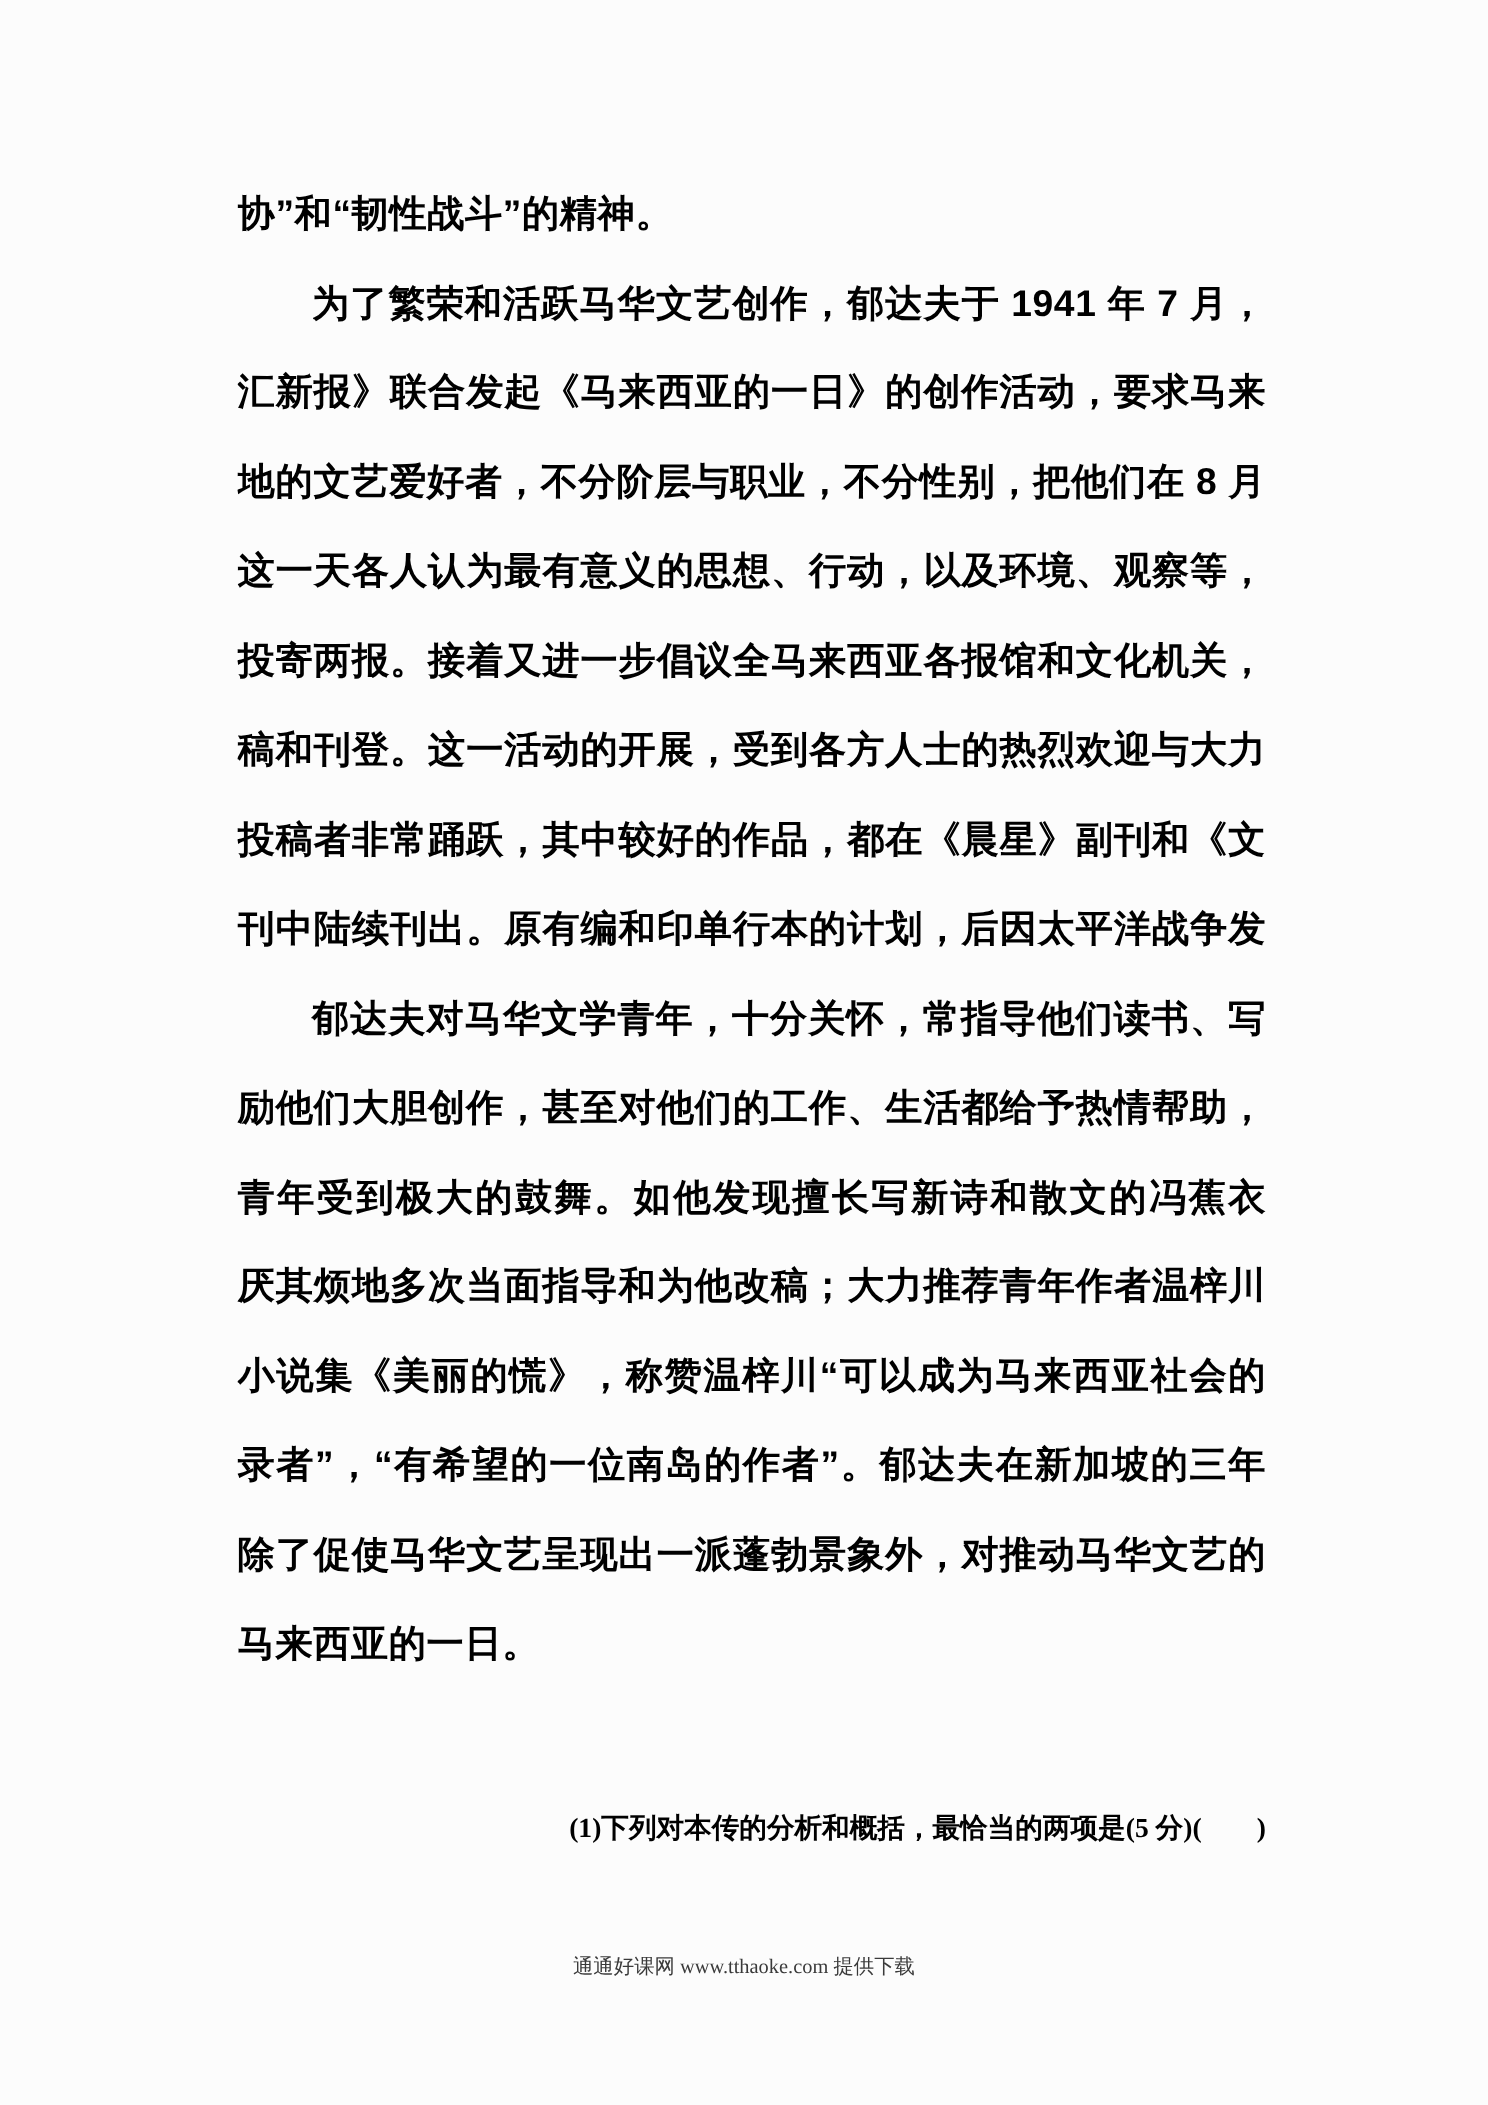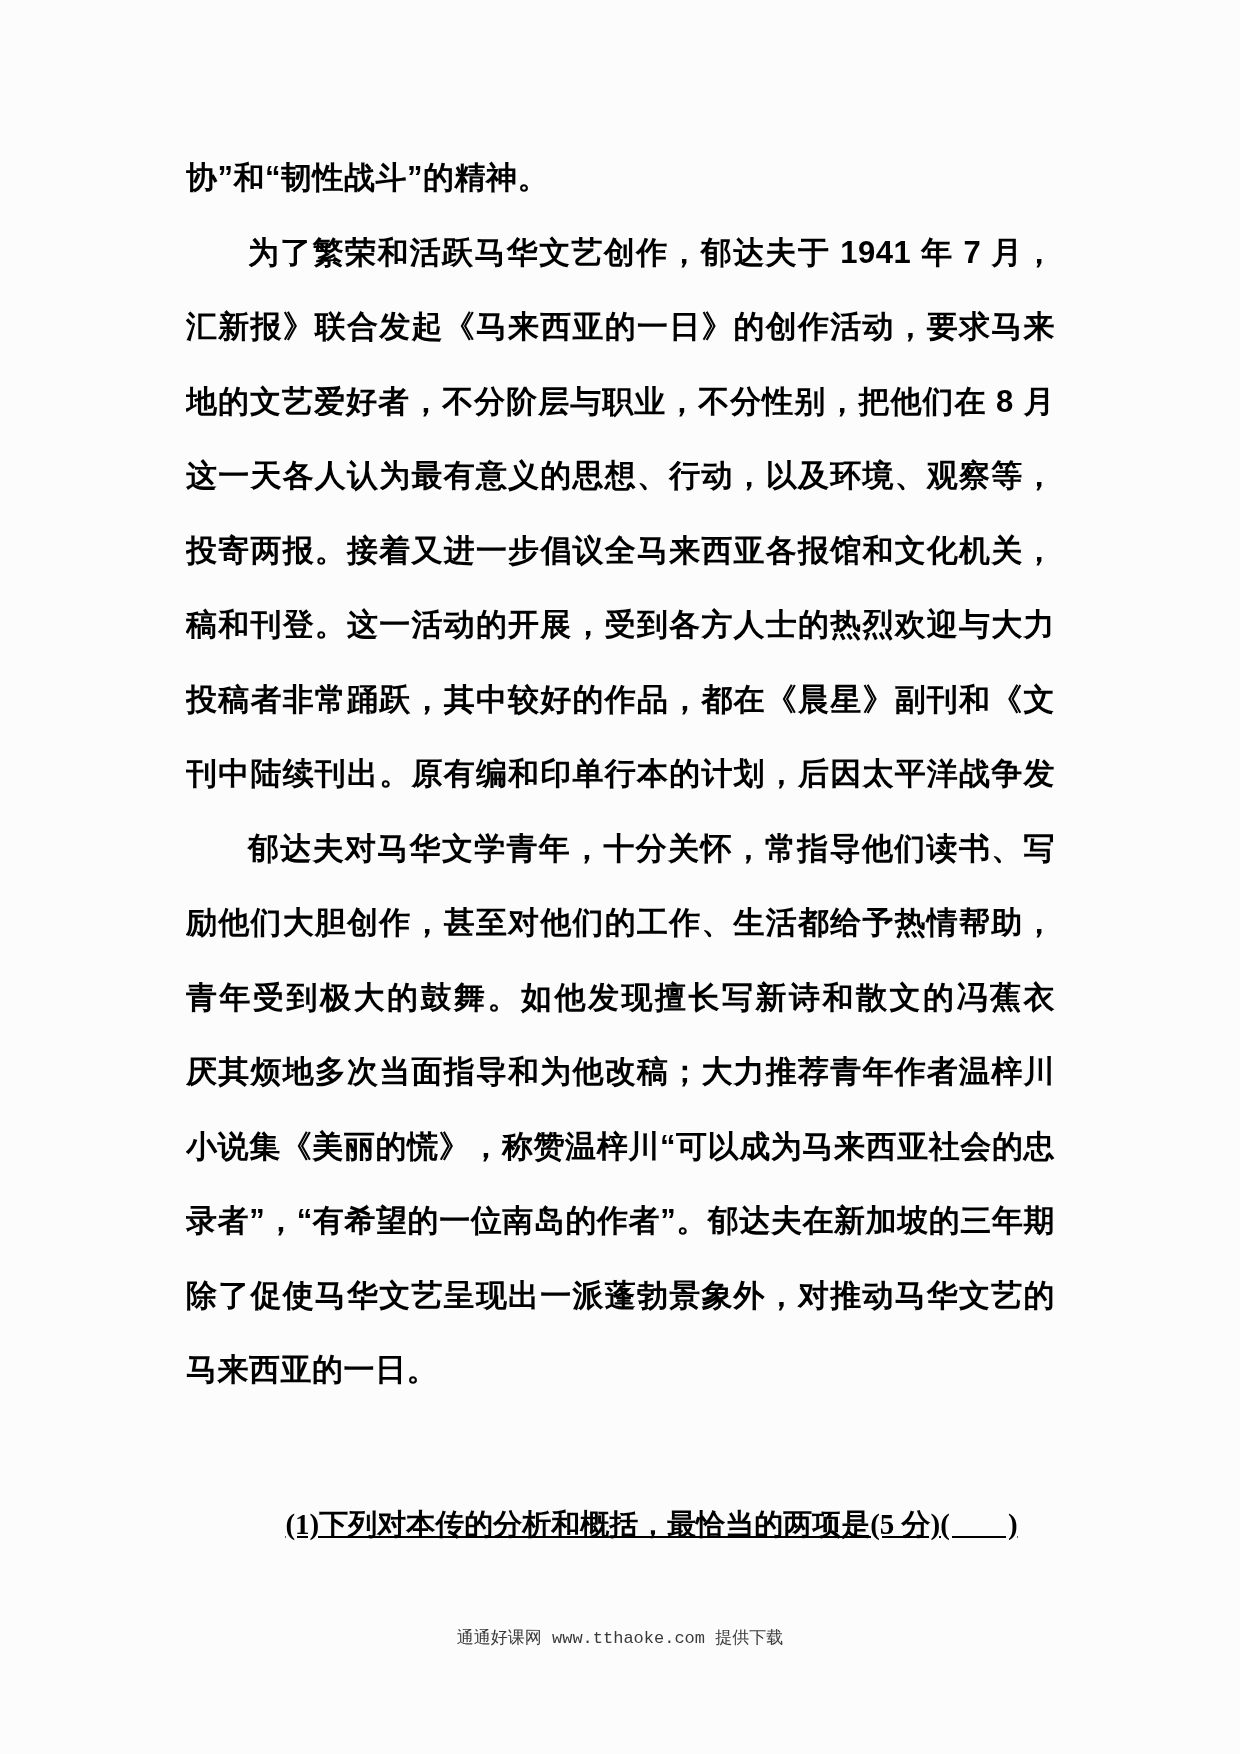--- a/index.html
+++ b/index.html
@@ -28,55 +28,55 @@
     font-family: "Liberation Sans", "DejaVu Sans", sans-serif;
     font-weight: 700;
     font-size: 31px;
     height: 74.5px;
     line-height: 74.5px;
     letter-spacing: 0.5px;
     text-align: justify;
     text-align-last: justify;
     text-justify: inter-character;
     overflow: hidden;
+    margin-left: 12px;
   }
   .passage .line.no-justify {
     text-align: left;
     text-align-last: left;
   }
   .passage .line.indent {
     text-indent: 62px;
   }
   
   .question {
     position: absolute;
     left: 186px;
     top: 1494px;
     width: 869px;
   }
   .question .qline {
     font-family: "Liberation Serif", "DejaVu Serif", serif;
     font-weight: 700;
-    font-size: 29px;
+    font-size: 23px;
     height: 60px;
     line-height: 60px;
     padding-left: 62px;
-    text-align: center;
+    text-align: right;
     white-space: nowrap;
     overflow: hidden;
-    text-decoration: underline;
   }
   
   .footer {
     position: absolute;
     left: 0;
     right: 0;
     top: 1626px;
     text-align: center;
-    font-family: Liberation Mono, monospace;
+    font-family: Liberation Serif, serif;
     font-weight: 400;
     font-size: 17px;
     line-height: 26px;
     color: #3a3a3a;
   }
 </style>
 </head>
 <body>
 
 <div class="page" style="background: rgb(252, 252, 252); color: rgb(0, 0, 0);">

